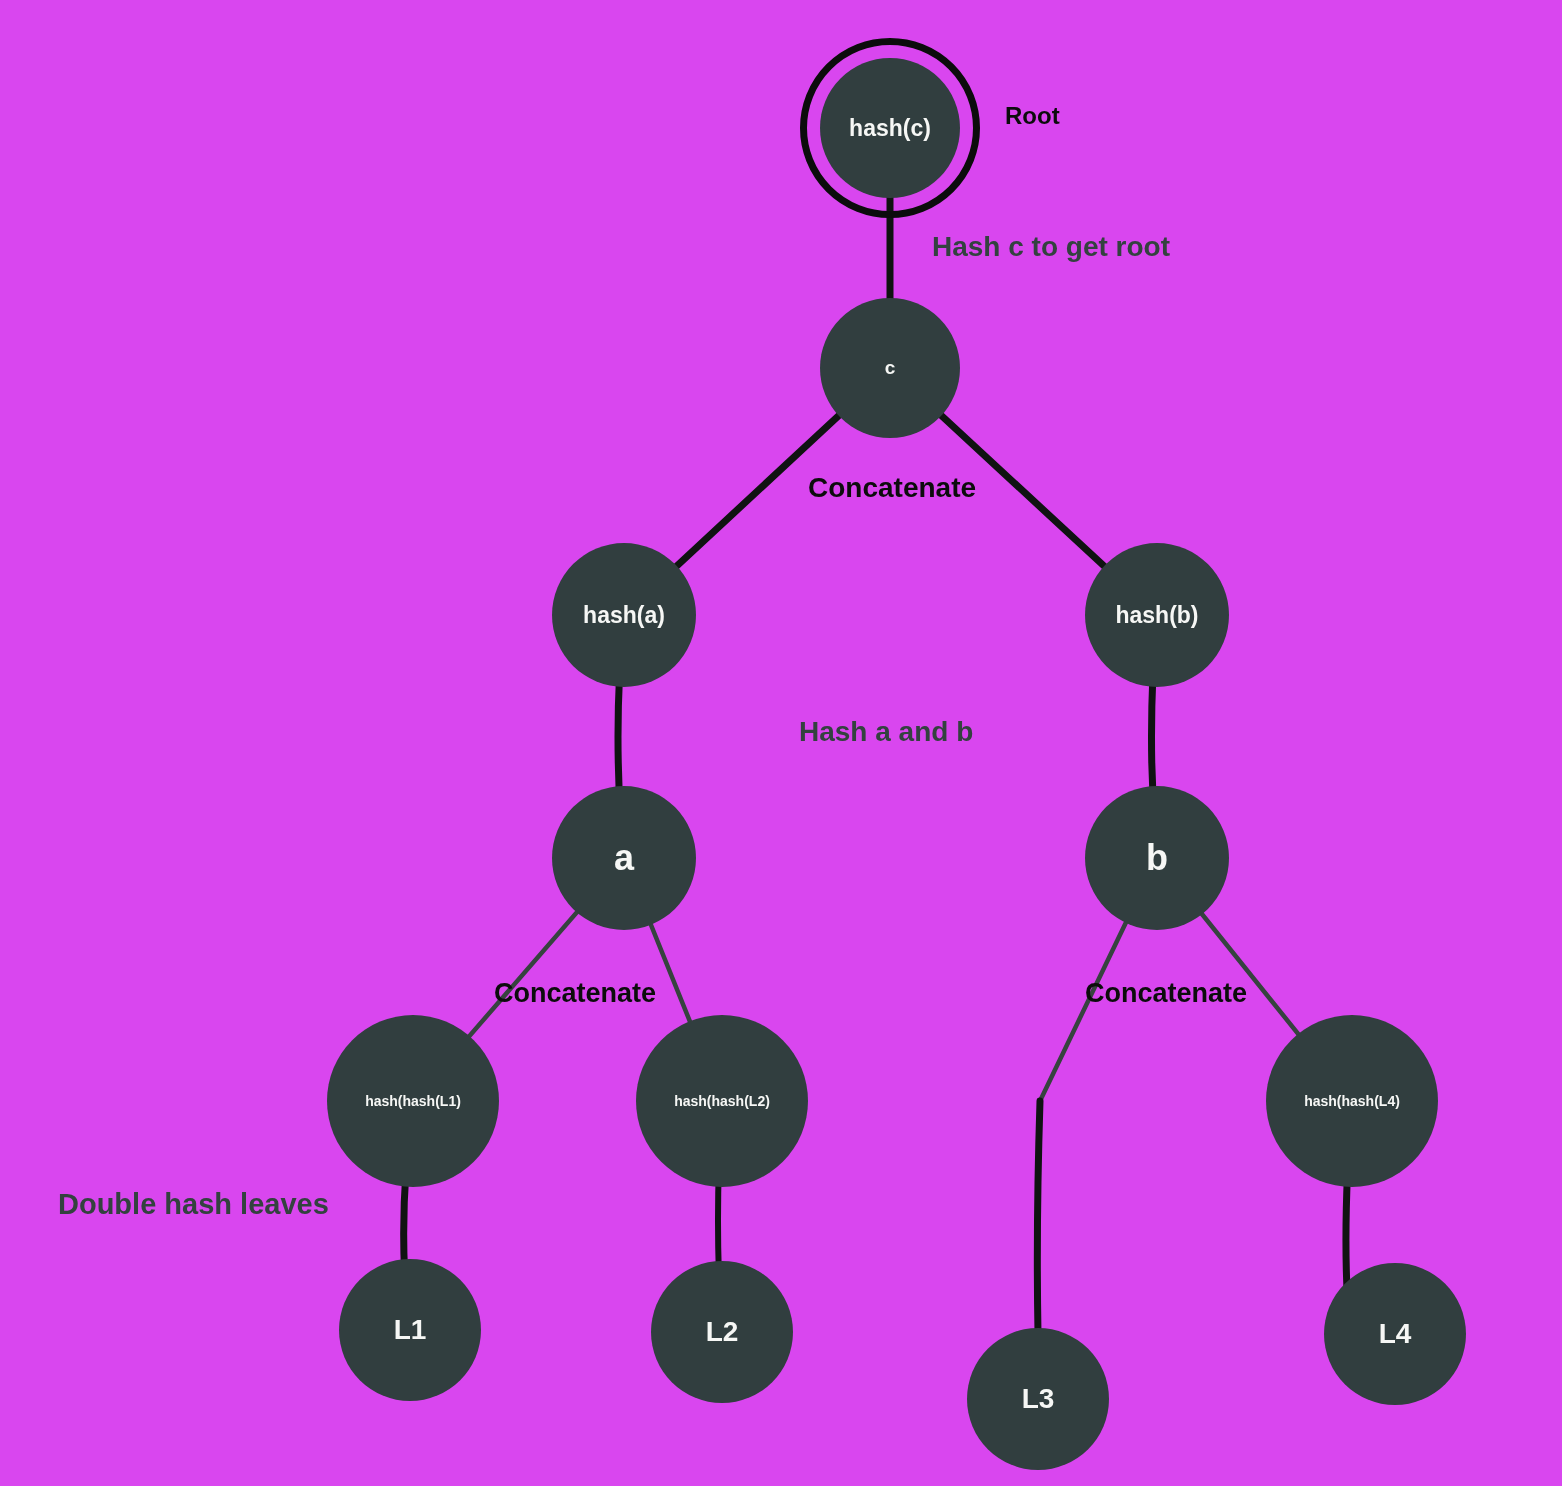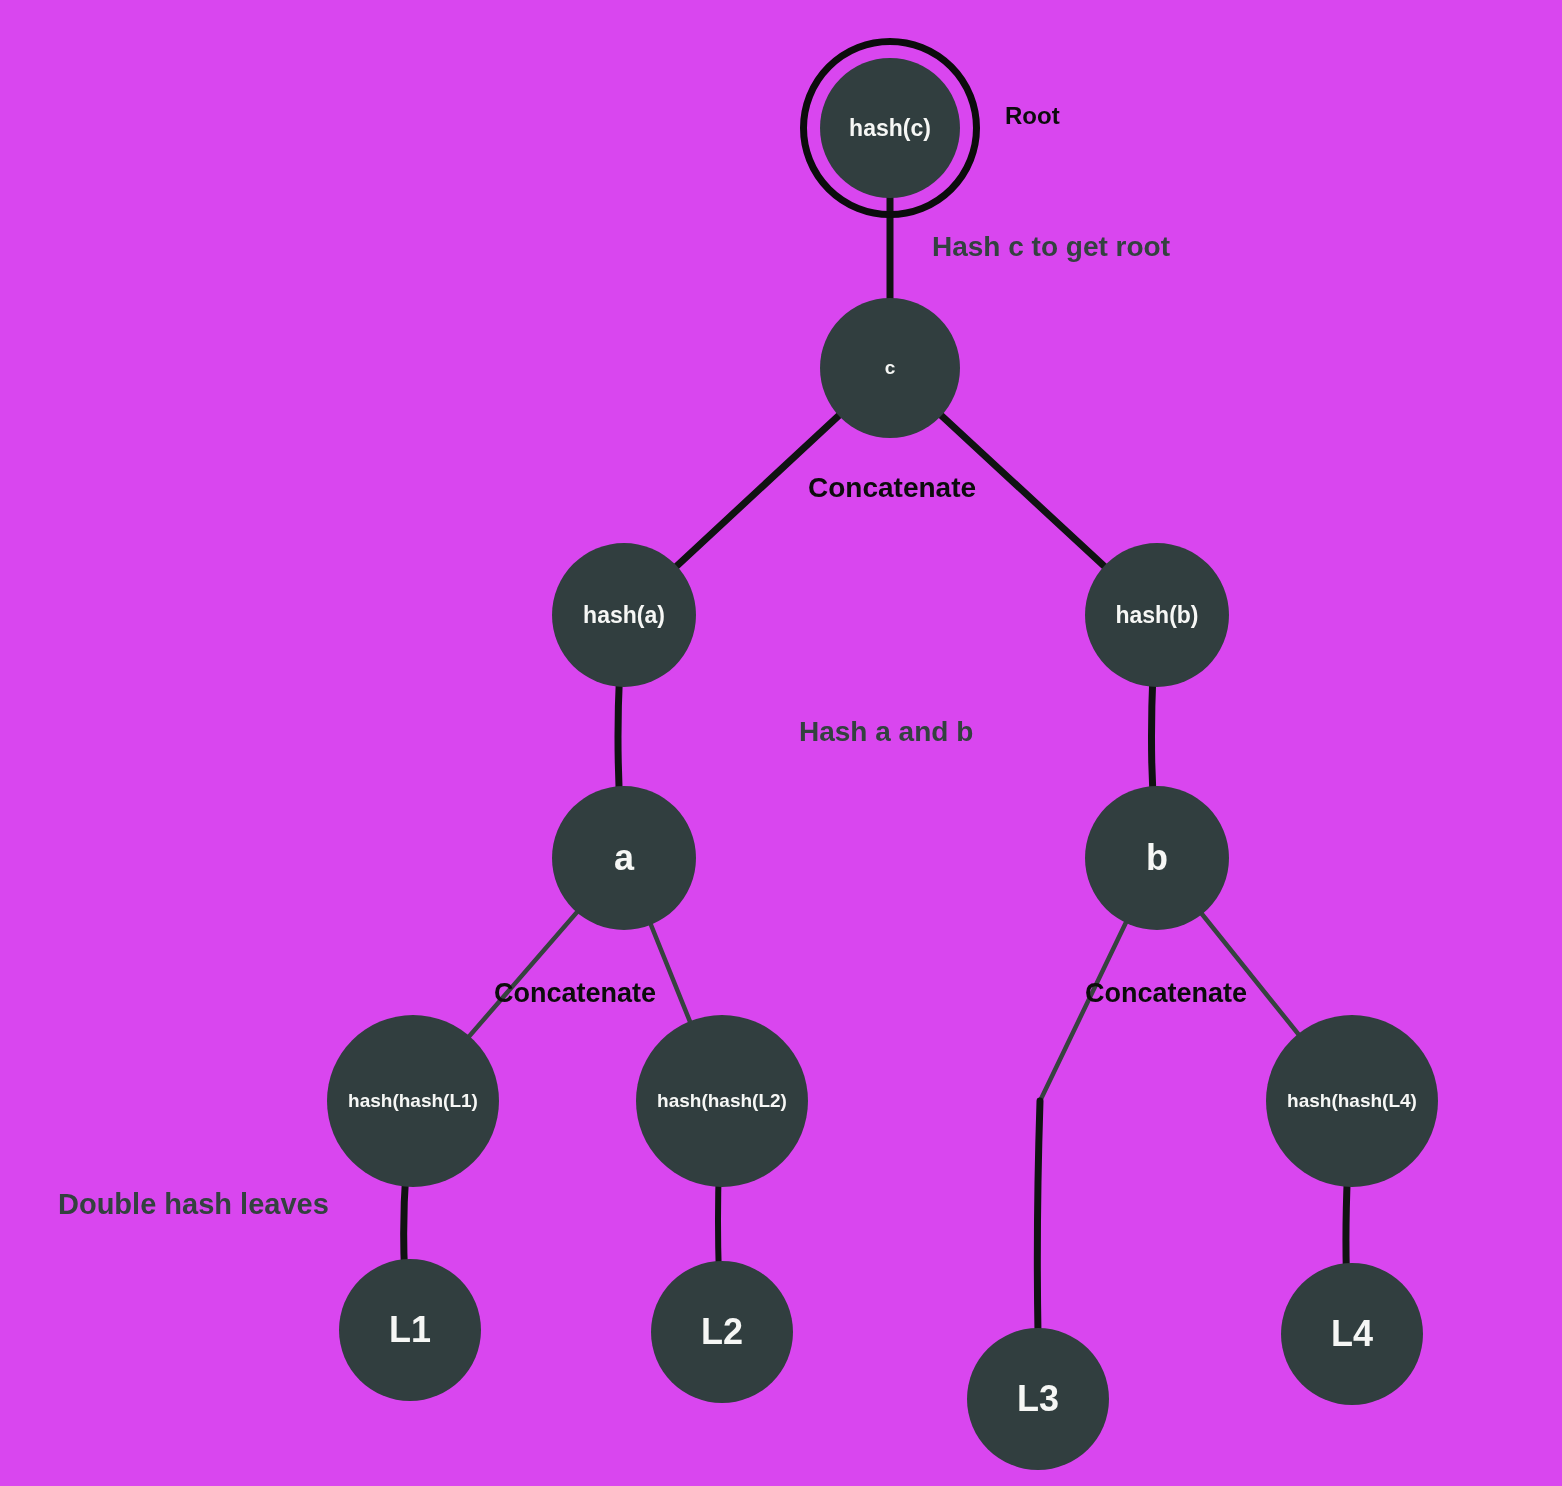--- a/index.html
+++ b/index.html
@@ -54,22 +54,22 @@
     white-space: nowrap;
     z-index: 3;
     color: #0c0c0c;
   }
   .lbl.slate {
     color: #33423f;
     text-align: right;
   }
   .fs-node-lg { font-size: 36px; }
   .fs-node-md { font-size: 23px; }
-  .fs-node-sm { font-size: 19px; text-align: right; }
-  .fs-node-leaf { font-size: 36px; }
+  .fs-node-sm { font-size: 14px; text-align: right; }
+  .fs-node-leaf { font-size: 28px; }
   .fs-c { font-size: 19px; }
 </style>
 </head>
 <body>
 
 <div class="stage">
 
   <svg class="edges" width="1562" height="1486" viewBox="0 0 1562 1486">
     <path d="M890,128 L890,368" stroke="#101312" stroke-width="7" fill="none" stroke-linecap="round"></path>
     <path d="M890,368 L624,615" stroke="#101312" stroke-width="7" fill="none" stroke-linecap="round"></path>
@@ -122,21 +122,21 @@
 
   <div class="node fs-node-leaf" style="left:339px; top:1259px; width:142px; height:142px;">
     <span>L1</span>
   </div>
   <div class="node fs-node-leaf" style="left:651px; top:1261px; width:142px; height:142px;">
     <span>L2</span>
   </div>
   <div class="node fs-node-leaf" style="left:967px; top:1328px; width:142px; height:142px;align-items:center;">
     <span>L3</span>
   </div>
-  <div class="node fs-node-leaf" style="left:1281px; top:1263px; width:142px; height:142px;">
+  <div class="node fs-node-leaf" style="left:1324px; top:1263px; width:142px; height:142px;">
     <span>L4</span>
   </div>
 
   <div class="lbl" style="left:1005px; top:102px; font-size:24px;">Root</div>
   <div class="lbl slate" style="left:932px; top:231px; font-size:28px;">Hash c to get root</div>
   <div class="lbl" style="left:808px; top:472px; font-size:28px;">Concatenate</div>
   <div class="lbl slate" style="left:799px; top:716px; font-size:28px;">Hash a and b</div>
   <div class="lbl" style="left:494px; top:978px; font-size:27px;">Concatenate</div>
   <div class="lbl" style="left:1085px; top:978px; font-size:27px;">Concatenate</div>
   <div class="lbl slate" style="left:58px; top:1188px; font-size:29px;">Double hash leaves</div>

